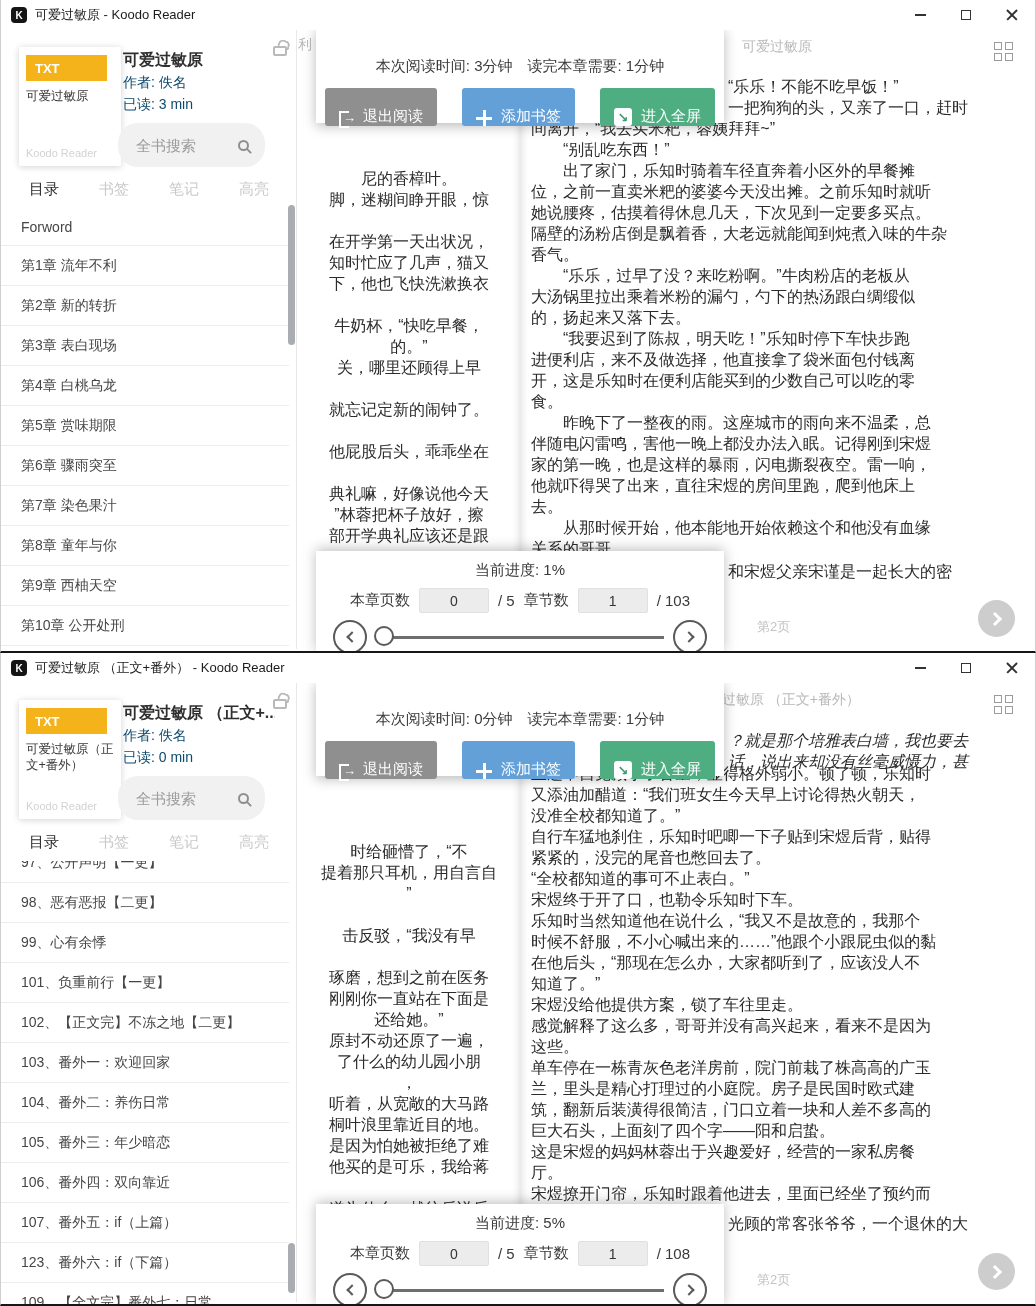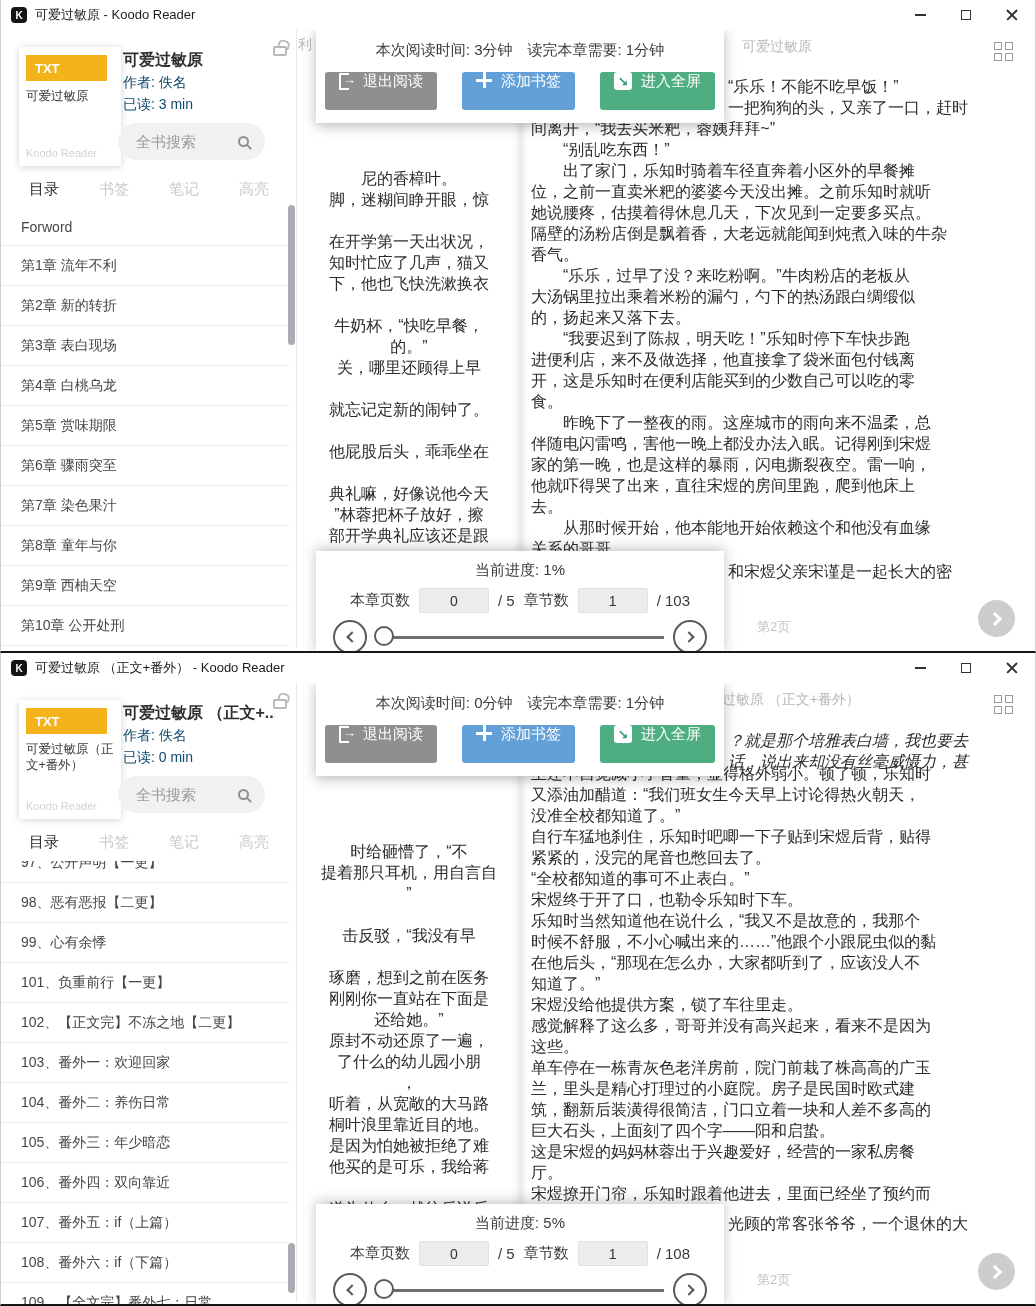--- a/index.html
+++ b/index.html
@@ -52,43 +52,43 @@
                font-size:13px; display:flex; align-items:center; padding-left:9px; }
   .card-title { margin:7px 6px 0 7px; font-size:12.5px; color:#3a3a3a; line-height:16px; }
   .card-brand { position:absolute; left:7px; bottom:7px; font-size:11px; color:#d2d2d2; }
   .book-title { position:absolute; left:122px; top:20px; width:152px; font-size:16px; font-weight:bold; color:#2f2f2f;
                 white-space:nowrap; overflow:hidden; }
   .book-author,.book-read { position:absolute; left:122px; font-size:14px; color:#0c4a6e; }
   .book-author { top:44px; } .book-read { top:66px; }
   .ic-lock { position:absolute; left:272px; top:16px; width:14px; height:10px; border:2px solid #b9b9b9; border-radius:2px; }
   .ic-lock::before { content:""; position:absolute; left:3px; top:-8px; width:8px; height:7px;
                      border:2px solid #b9b9b9; border-bottom:none; border-radius:5px 5px 0 0; transform:rotate(18deg); }
-  .search-box { position:absolute; left:117px; top:93px; width:147px; height:37px; background:#f1f1f1;
+  .search-box { position:absolute; left:117px; top:93px; width:147px; height:44px; background:#f1f1f1;
                 border-radius:20px; display:flex; align-items:center; }
   .search-input { border:none; outline:none; background:transparent; width:100px; margin-left:18px;
                   font-size:15px; color:#555; font-family:inherit; }
   .search-input::placeholder { color:#9c9c9c; }
   .ic-search { position:relative; width:11px; height:11px; border:2px solid #8e8e8e; border-radius:50%; margin-left:2px; }
   .ic-search::after { content:""; position:absolute; width:2px; height:6px; background:#8e8e8e;
                       right:-3px; bottom:-5px; transform:rotate(-45deg); }
   .tabs { position:absolute; left:0; top:150px; width:296px; display:flex; justify-content:space-between;
           padding:0 28px; font-size:15px; color:#c9c9c9; }
   .tabs .active { color:#2b2b2b; }
   .chapters { position:absolute; left:0; top:178px; width:288px; overflow:hidden; height:445px; }
   .chapters .chapter-row { padding:11px 0 10px 20px; font-size:14px; color:#464646; border-bottom:1px solid #ececec; }
   .chapters.scrolled .chapter-row:first-child { margin-top:-18px; }
   .scroll-thumb { position:absolute; right:1px; width:7px; background:#a9adb2; border-radius:4px; }
 
   
   .tpopup { position:absolute; left:315px; top:-2px; width:408px; height:95px; background:#fff; z-index:10;
             box-shadow:0 3px 12px rgba(0,0,0,.28); }
-  .tp-time { text-align:center; margin-top:13px; font-size:15px; color:#3a3a3a; }
+  .tp-time { text-align:center; margin-top:29px; font-size:15px; color:#3a3a3a; }
   .tp-btns { display:flex; justify-content:center; gap:25px; margin-top:12px; }
   .tp-btn { height:38px; padding:0 14px; border-radius:3px; color:#fff; font-size:15px;
-            display:flex; align-items:flex-start; gap:9px; }
+            display:flex; align-items:flex-end; gap:9px; }
   .btn-exit { background:#8f8f8f; } .btn-add { background:#63A0D8; } .btn-full { background:#4EAE82; }
   .ic-exit { position:relative; width:15px; height:16px; }
   .ic-exit::before { content:""; position:absolute; left:0; top:1px; width:8px; height:13px;
                      border:2px solid #fff; border-right:none; }
   .ic-exit::after { content:"→"; position:absolute; left:4px; top:0px; color:#fff; font-size:13px; font-weight:bold; }
   .ic-plus { position:relative; width:16px; height:16px; }
   .ic-plus::before { content:""; position:absolute; left:7px; top:0; width:2.5px; height:16px; background:#fff; }
   .ic-plus::after { content:""; position:absolute; left:0; top:7px; width:16px; height:2.5px; background:#fff; }
   .ic-full { width:18px; height:18px; background:#fff; border-radius:3px; color:#3f9871;
              display:flex; align-items:center; justify-content:center; font-size:13px; font-weight:bold; }
@@ -375,21 +375,21 @@
             <div class="chapter-row">97、公开声明【一更】</div>
             <div class="chapter-row">98、恶有恶报【二更】</div>
             <div class="chapter-row">99、心有余悸</div>
             <div class="chapter-row">101、负重前行【一更】</div>
             <div class="chapter-row">102、【正文完】不冻之地【二更】</div>
             <div class="chapter-row">103、番外一：欢迎回家</div>
             <div class="chapter-row">104、番外二：养伤日常</div>
             <div class="chapter-row">105、番外三：年少暗恋</div>
             <div class="chapter-row">106、番外四：双向靠近</div>
             <div class="chapter-row">107、番外五：if（上篇）</div>
-            <div class="chapter-row">108、番外六：if（下篇）</div>
+            <div class="chapter-row">123、番外六：if（下篇）</div>
             <div class="chapter-row">109、【全文完】番外七：日常</div>
           </div>
         <div class="scroll-thumb" style="top:560px; height:50px;"></div>
       </div>
 
       <div class="tpopup">
         <div class="tp-time">本次阅读时间: 0分钟　读完本章需要: 1分钟</div>
         <div class="tp-btns">
           <div class="tp-btn btn-exit">
             <span class="ic-exit"></span>

